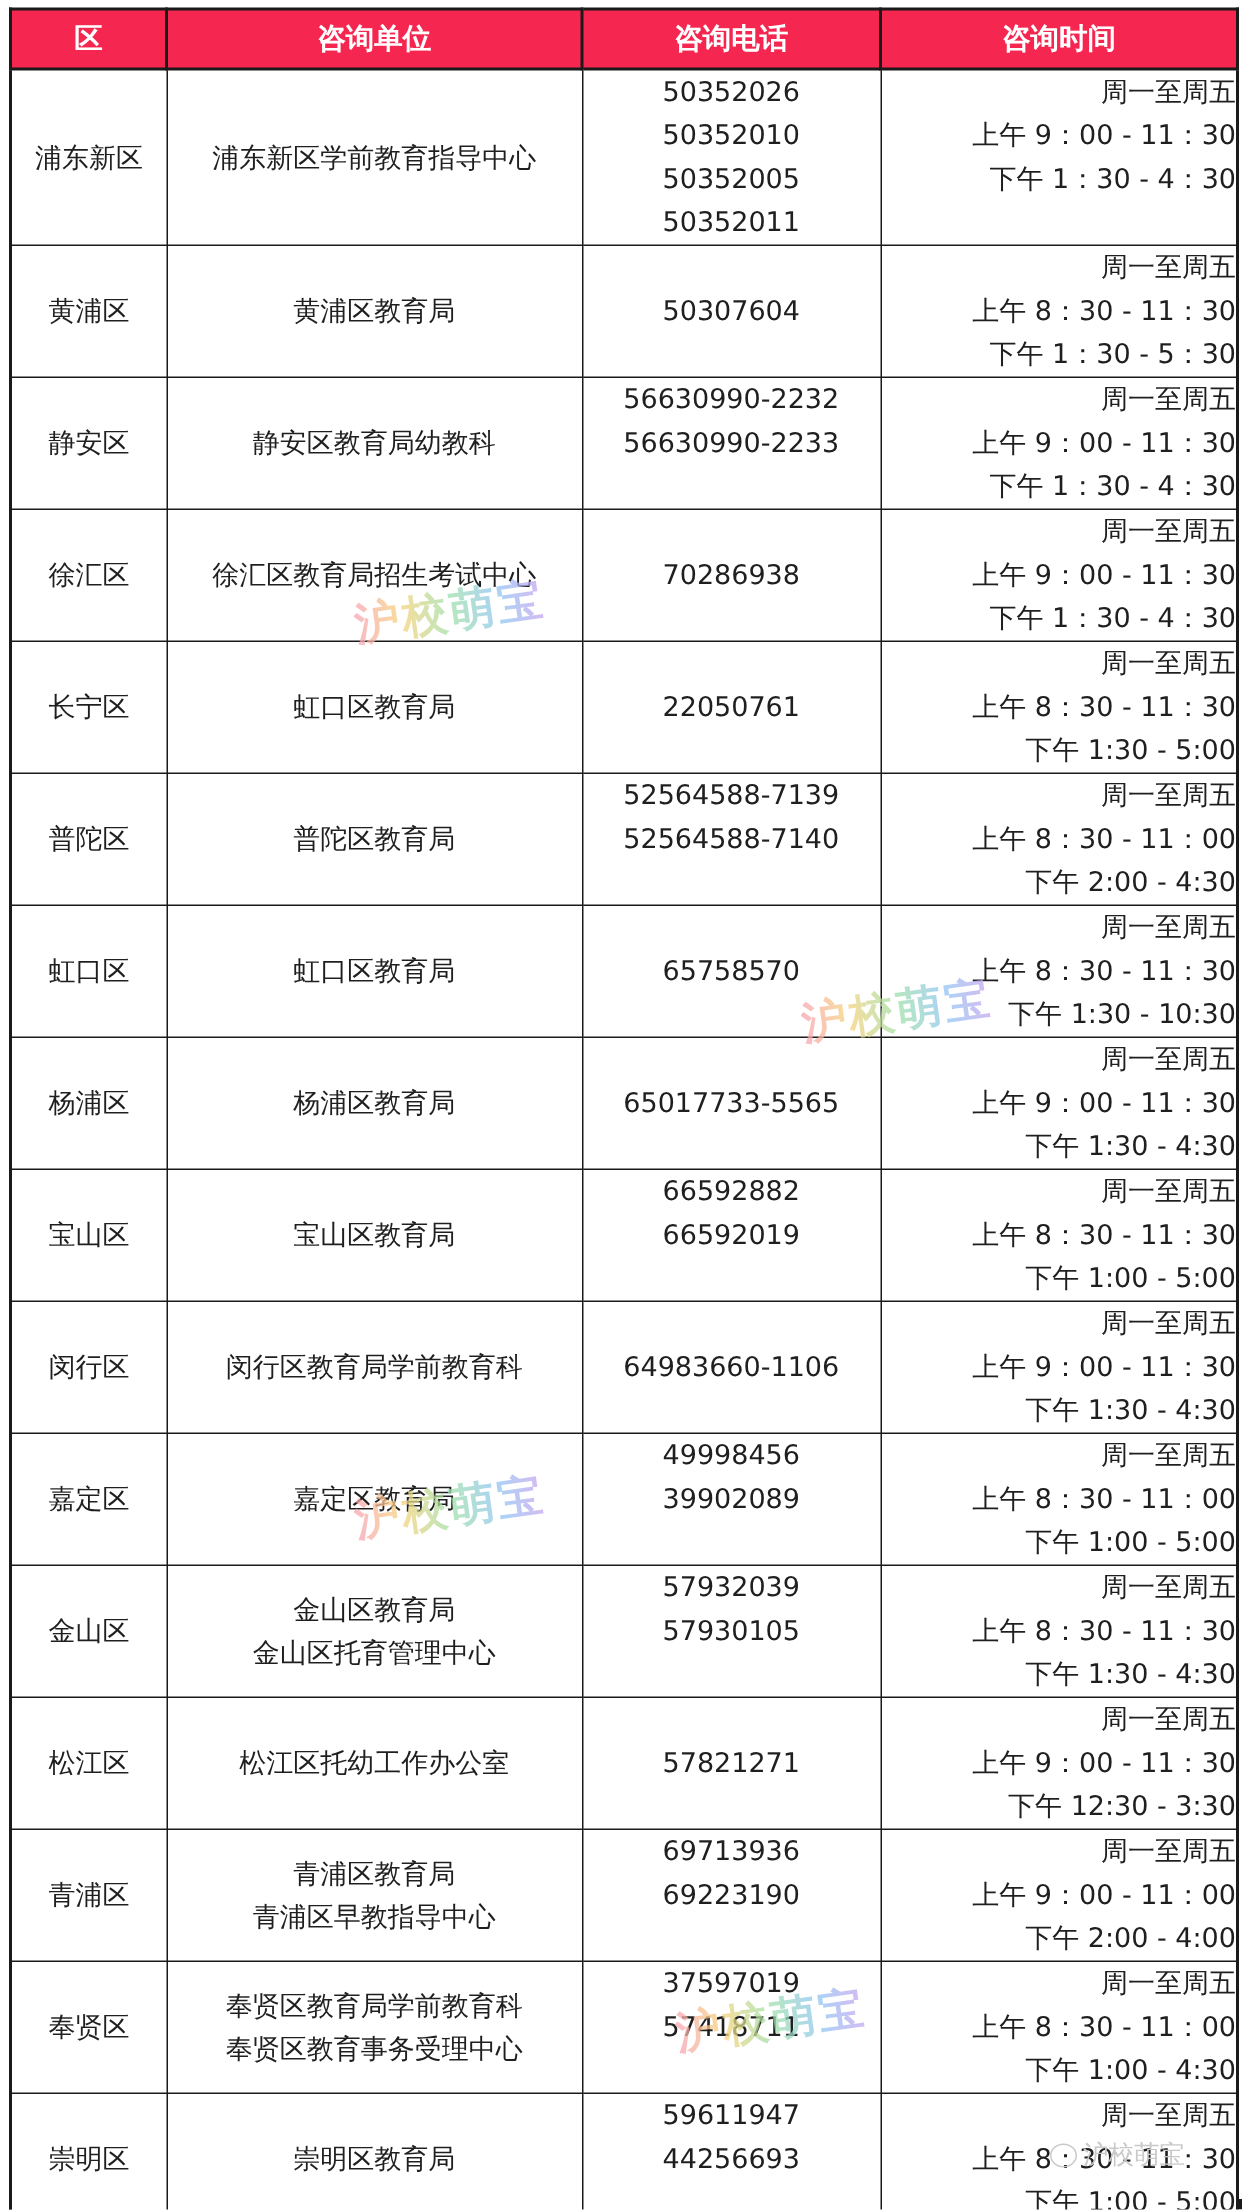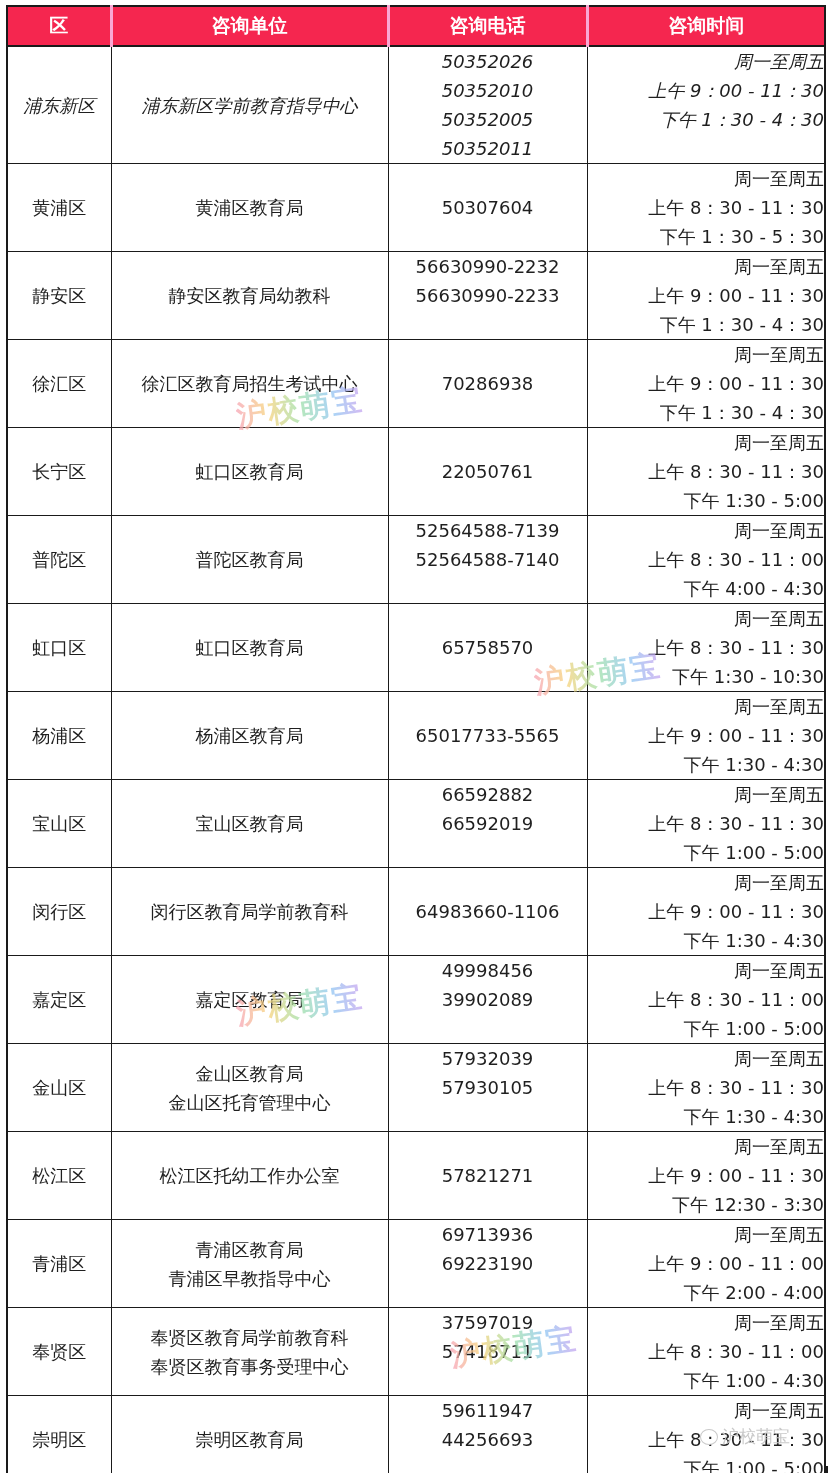--- a/index.html
+++ b/index.html
@@ -2,25 +2,25 @@
 <html><head>
 <meta charset="utf-8">
 <style>
   html, body { margin:0; padding:0; background:#ffffff; }
   body { width:830px; height:1473px; position:relative; overflow:hidden;
          font-family:"DejaVu Sans", "Liberation Sans", sans-serif; color:#1a1a1a; }
   table { position:absolute; left:6px; top:5px; width:818px; border-collapse:collapse; table-layout:fixed; }
   col.c1 { width:104px; } col.c2 { width:277px; } col.c3 { width:199px; } col.c4 { width:238px; }
   th { background:#f5264f; color:#ffffff; font-weight:bold; font-size:19px; height:38px;
        border:2px solid #1a1a1a; border-bottom:2px solid #1a1a1a; text-align:center; padding:0; }
-  th + th { border-left:3px solid #f9a8d4;text-align:center; }
+  th + th { border-left:1px solid #f9a8d4;text-align:center; }
   td { border:1px solid #1a1a1a; text-align:center; vertical-align:middle; font-size:18px;
        line-height:29px; padding:0; color:#1f1f1f; }
   tr.row td { height:85px; }
-  tr.row.first td { height:114px;font-style:italic; }
+  tr.row.first td { height:114px; }
   td.time { vertical-align:top; padding-top:0px;text-align:right; }
   td.phone.top { vertical-align:top; }
   table { border:2px solid #1a1a1a; }
   .line { display:block; white-space:nowrap; }
   .wm { position:absolute; font-size:30px; font-weight:bold; letter-spacing:2px;
         background:linear-gradient(90deg,#f7a3b5,#f6d27a,#9fe0a8,#8fc6f2,#c9a2f0);
         -webkit-background-clip:text; background-clip:text; color:transparent; opacity:0.75;
         transform:rotate(-8deg); pointer-events:none; }
   .footer-mark { position:absolute; left:700px; top:1425px; font-size:17px; color:#c9c9c9; white-space:nowrap; }
   .footer-mark .ic { display:inline-block; width:16px; height:14px; border:1.5px solid #c9c9c9; border-radius:50%; margin-right:4px; vertical-align:middle; }
@@ -136,21 +136,21 @@
         <td class="">
           <span class="line">普陀区教育局</span>
         </td>
         <td class="phone top">
           <span class="line">52564588-7139</span>
           <span class="line">52564588-7140</span>
         </td>
         <td class="time">
           <span class="line">周一至周五</span>
           <span class="line">上午 8：30 - 11：00</span>
-          <span class="line">下午 4:00 - 4:30</span>
+          <span class="line">下午 2:00 - 4:30</span>
         </td>
       </tr>
       <tr class="row">
         <td class="">
           <span class="line">虹口区</span>
         </td>
         <td class="">
           <span class="line">虹口区教育局</span>
         </td>
         <td class="phone">

